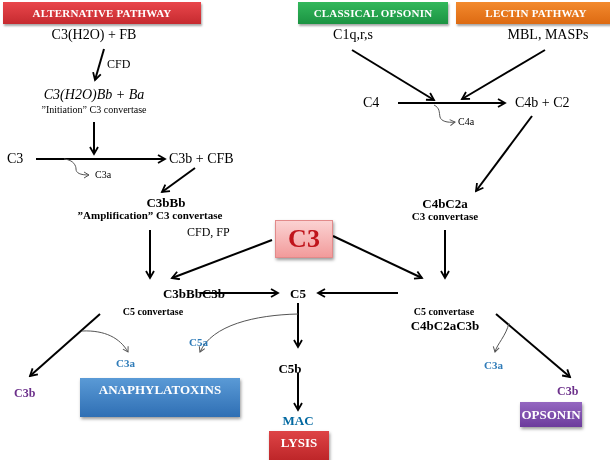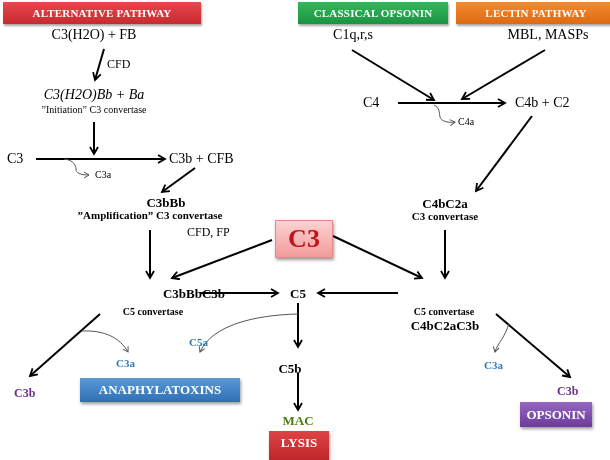--- a/index.html
+++ b/index.html
@@ -88,25 +88,25 @@
 <div class="abs t10" style="left:458px; top:116px;">C4a</div>
 <div class="abs t13 b center" style="left:445px; top:196px;">C4bC2a</div>
 <div class="abs t11 b center" style="left:445px; top:210px;">C3 convertase</div>
 <div class="abs t13 b center" style="left:445px; top:286px;margin-top:32px;">C4bC2aC3b</div>
 <div class="abs t10 b center" style="left:444px; top:306px;">C5 convertase</div>
 
 <div class="box" style="left:275px; top:220px; width:56px; height:36px; line-height:36px; font-size:26px;
             background:linear-gradient(#fbd2d2,#f29b9b); border:1px solid #e28a8a; color:#c0141b;">C3</div>
 <div class="abs t13 b center" style="left:298px; top:286px;">C5</div>
 <div class="abs t13 b center" style="left:290px; top:350px;margin-top:11px;">C5b</div>
-<div class="abs t13 b center" style="left:298px; top:413px; color:#4d7c0f;">MAC</div>
+<div class="abs t13 b center" style="left:298px; top:413px; color:#0369a1;">MAC</div>
 <div class="box" style="left:269px; top:431px; width:60px; height:36px; line-height:24px; font-size:13px;
             background:linear-gradient(#de4446,#b61f22);">LYSIS</div>
 
 <div class="abs t12 b" style="left:14px; top:386px; color:#6b2f8a;">C3b</div>
 <div class="abs t11 b" style="left:116px; top:357px; color:#2e7bb8;">C3a</div>
 <div class="abs t11 b" style="left:189px; top:336px; color:#2e7bb8;">C5a</div>
-<div class="box" style="left:80px; top:378px; width:160px; height:24px; line-height:24px; font-size:13px;
+<div class="box" style="left:80px; top:378px; width:160px; height:39px; line-height:24px; font-size:13px;
             background:linear-gradient(#5a9ad6,#2f6fb4);">ANAPHYLATOXINS</div>
 <div class="abs t11 b" style="left:484px; top:359px; color:#2e7bb8;">C3a</div>
 <div class="abs t12 b" style="left:557px; top:384px; color:#6b2f8a;">C3b</div>
-<div class="box" style="left:520px; top:402px; width:72px; height:25px; line-height:25px; font-size:13px;
+<div class="box" style="left:520px; top:402px; width:62px; height:25px; line-height:25px; font-size:13px;
             background:linear-gradient(#9467c0,#6c3b9c);">OPSONIN</div>
 
 </body></html>

